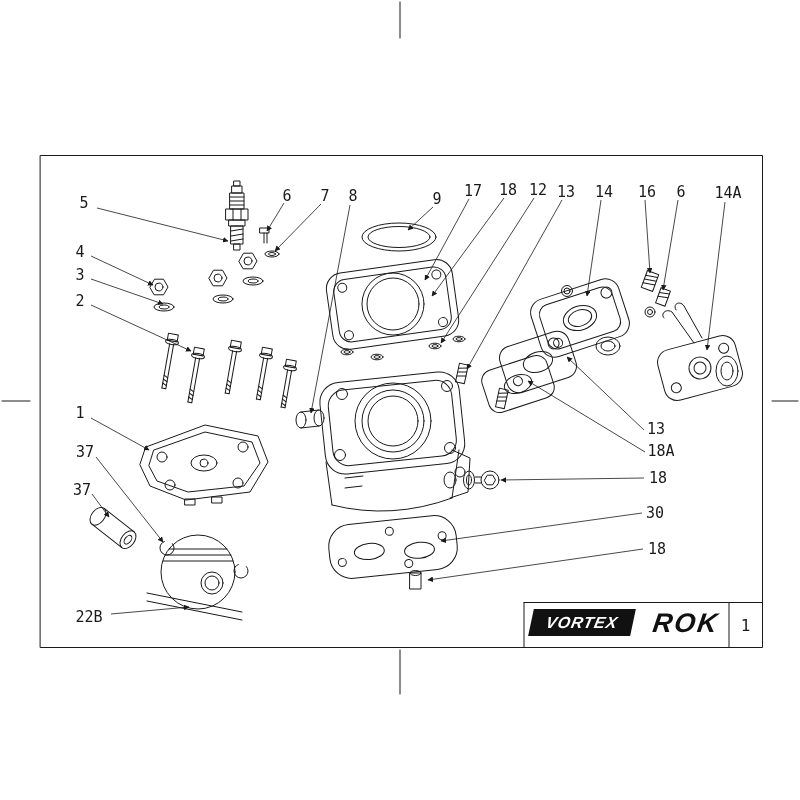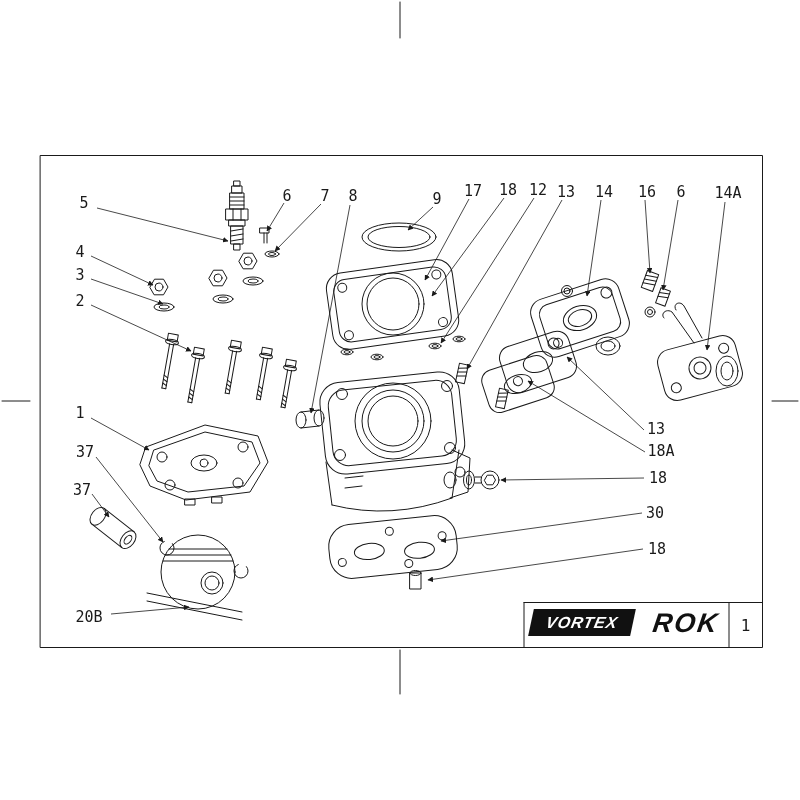--- a/index.html
+++ b/index.html
@@ -380,19 +380,19 @@
 <span class="callout" style="left:681px;top:192px">6</span>
 <span class="callout" style="left:728px;top:193px">14A</span>
 <span class="callout" style="left:656px;top:429px">13</span>
 <span class="callout" style="left:661px;top:451px">18A</span>
 <span class="callout" style="left:658px;top:478px">18</span>
 <span class="callout" style="left:655px;top:513px">30</span>
 <span class="callout" style="left:657px;top:549px">18</span>
 <span class="callout" style="left:80px;top:413px">1</span>
 <span class="callout" style="left:85px;top:452px">37</span>
 <span class="callout" style="left:82px;top:490px">37</span>
-<span class="callout" style="left:89px;top:617px">20B</span>
+<span class="callout" style="left:89px;top:617px">22B</span>
 
 <div class="tb-vortex">VORTEX</div>
 <div class="tb-rok">ROK</div>
 <div class="tb-page">1</div>
 
 </div>
 
 </body></html>

